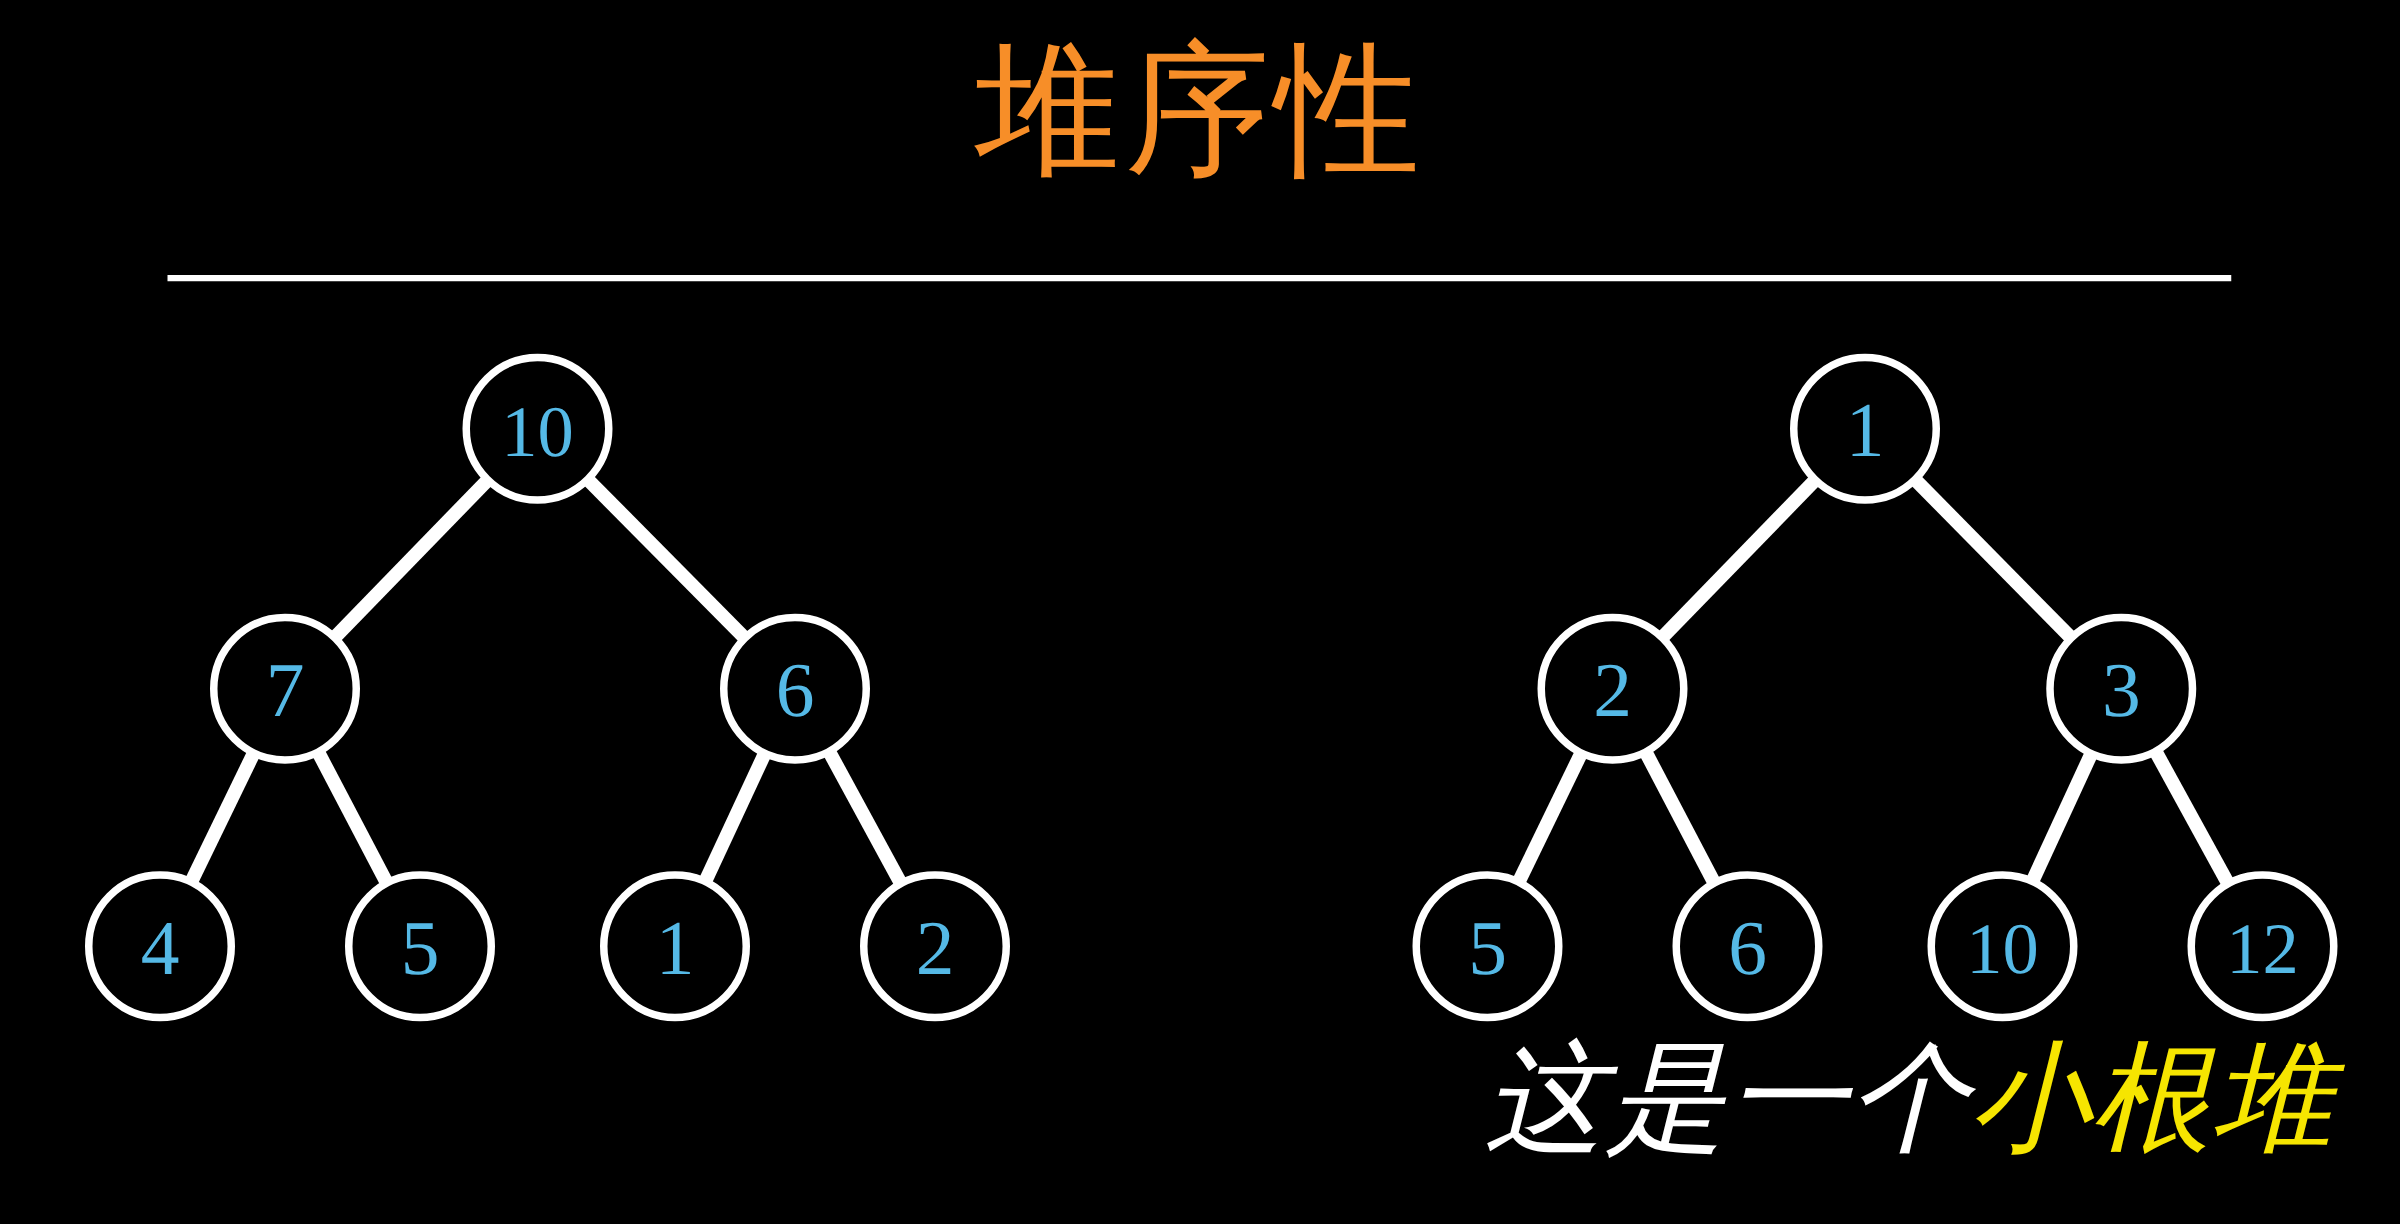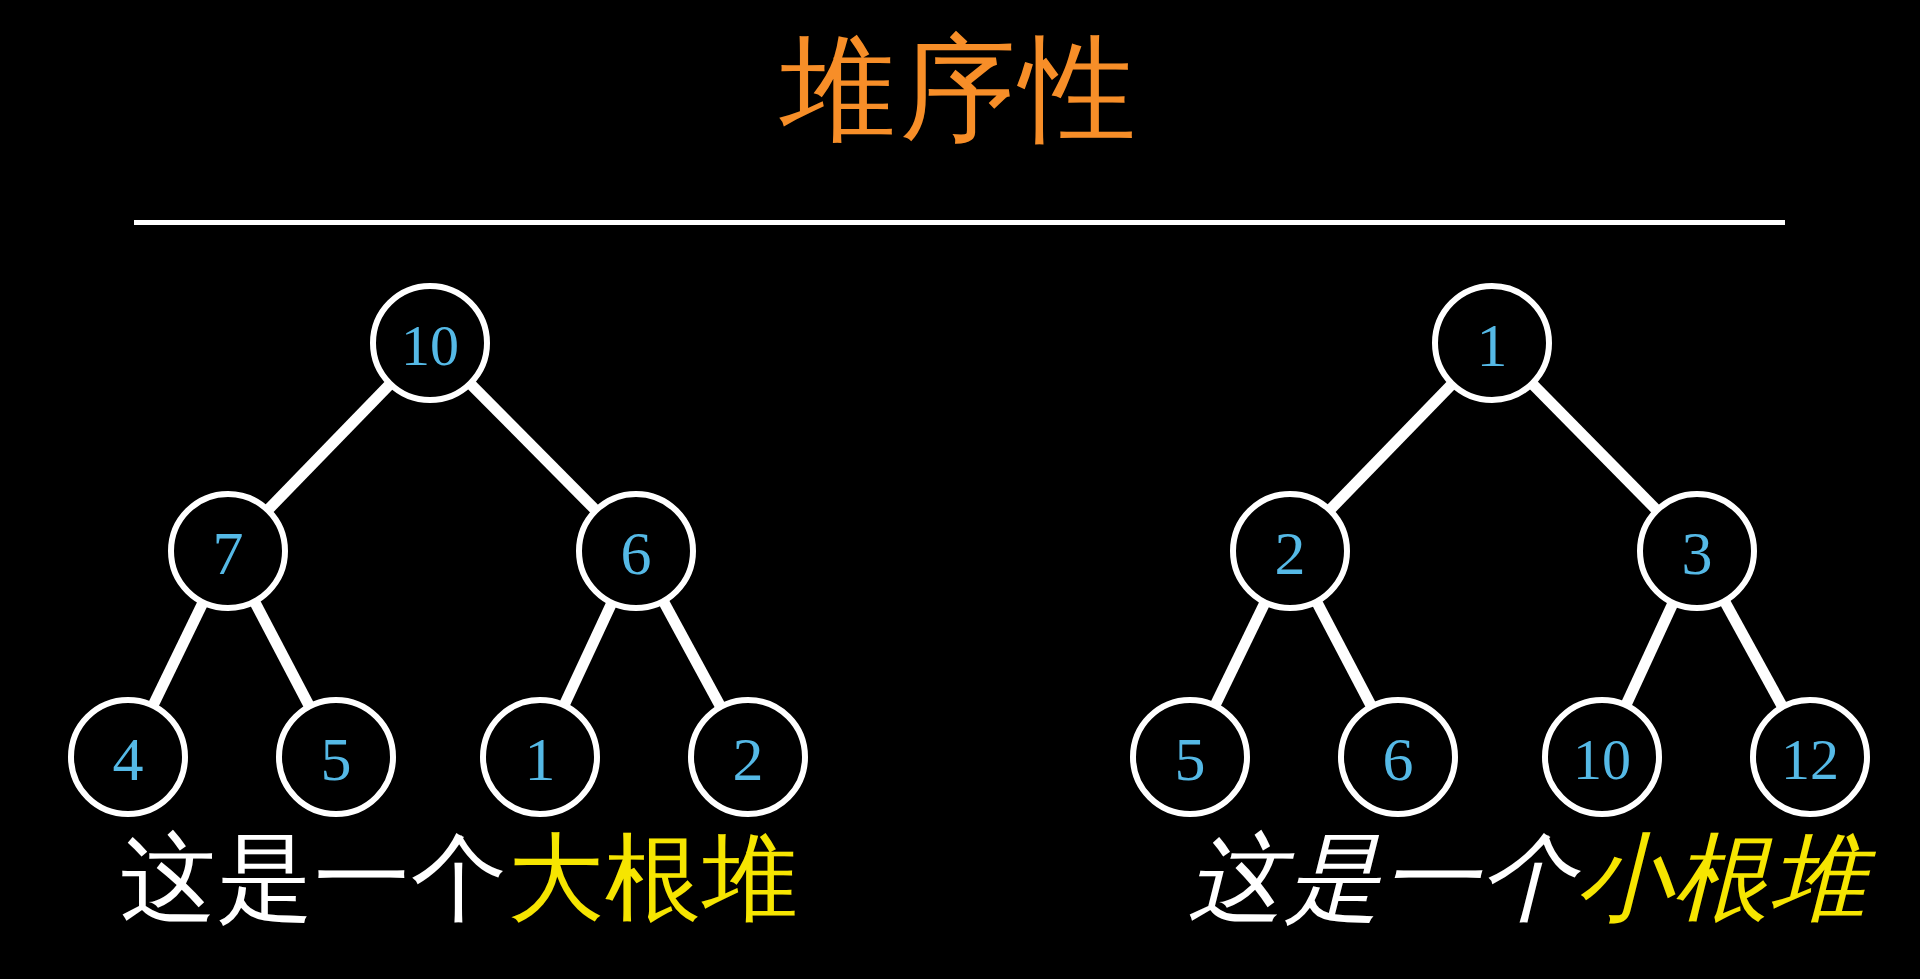--- a/index.html
+++ b/index.html
@@ -170,21 +170,18 @@
           <circle cx="1602" cy="757" r="57" class="node-circle"></circle>
           <text x="1602" y="759" class="node-label wide">10</text>
         </g>
         <g>
           <circle cx="1810" cy="757" r="57" class="node-circle"></circle>
           <text x="1810" y="759" class="node-label wide">12</text>
         </g>
       </g>
   </svg>
 
-  <div class="caption" id="caption-left">
-    <span class="plain">这是一个</span><span class="highlight">大根堆</span>
-  </div>
 
   <div class="caption" id="caption-right">
     <span class="plain">这是一个</span><span class="highlight">小根堆</span>
   </div>
 
 </div>
 
 </body></html>

